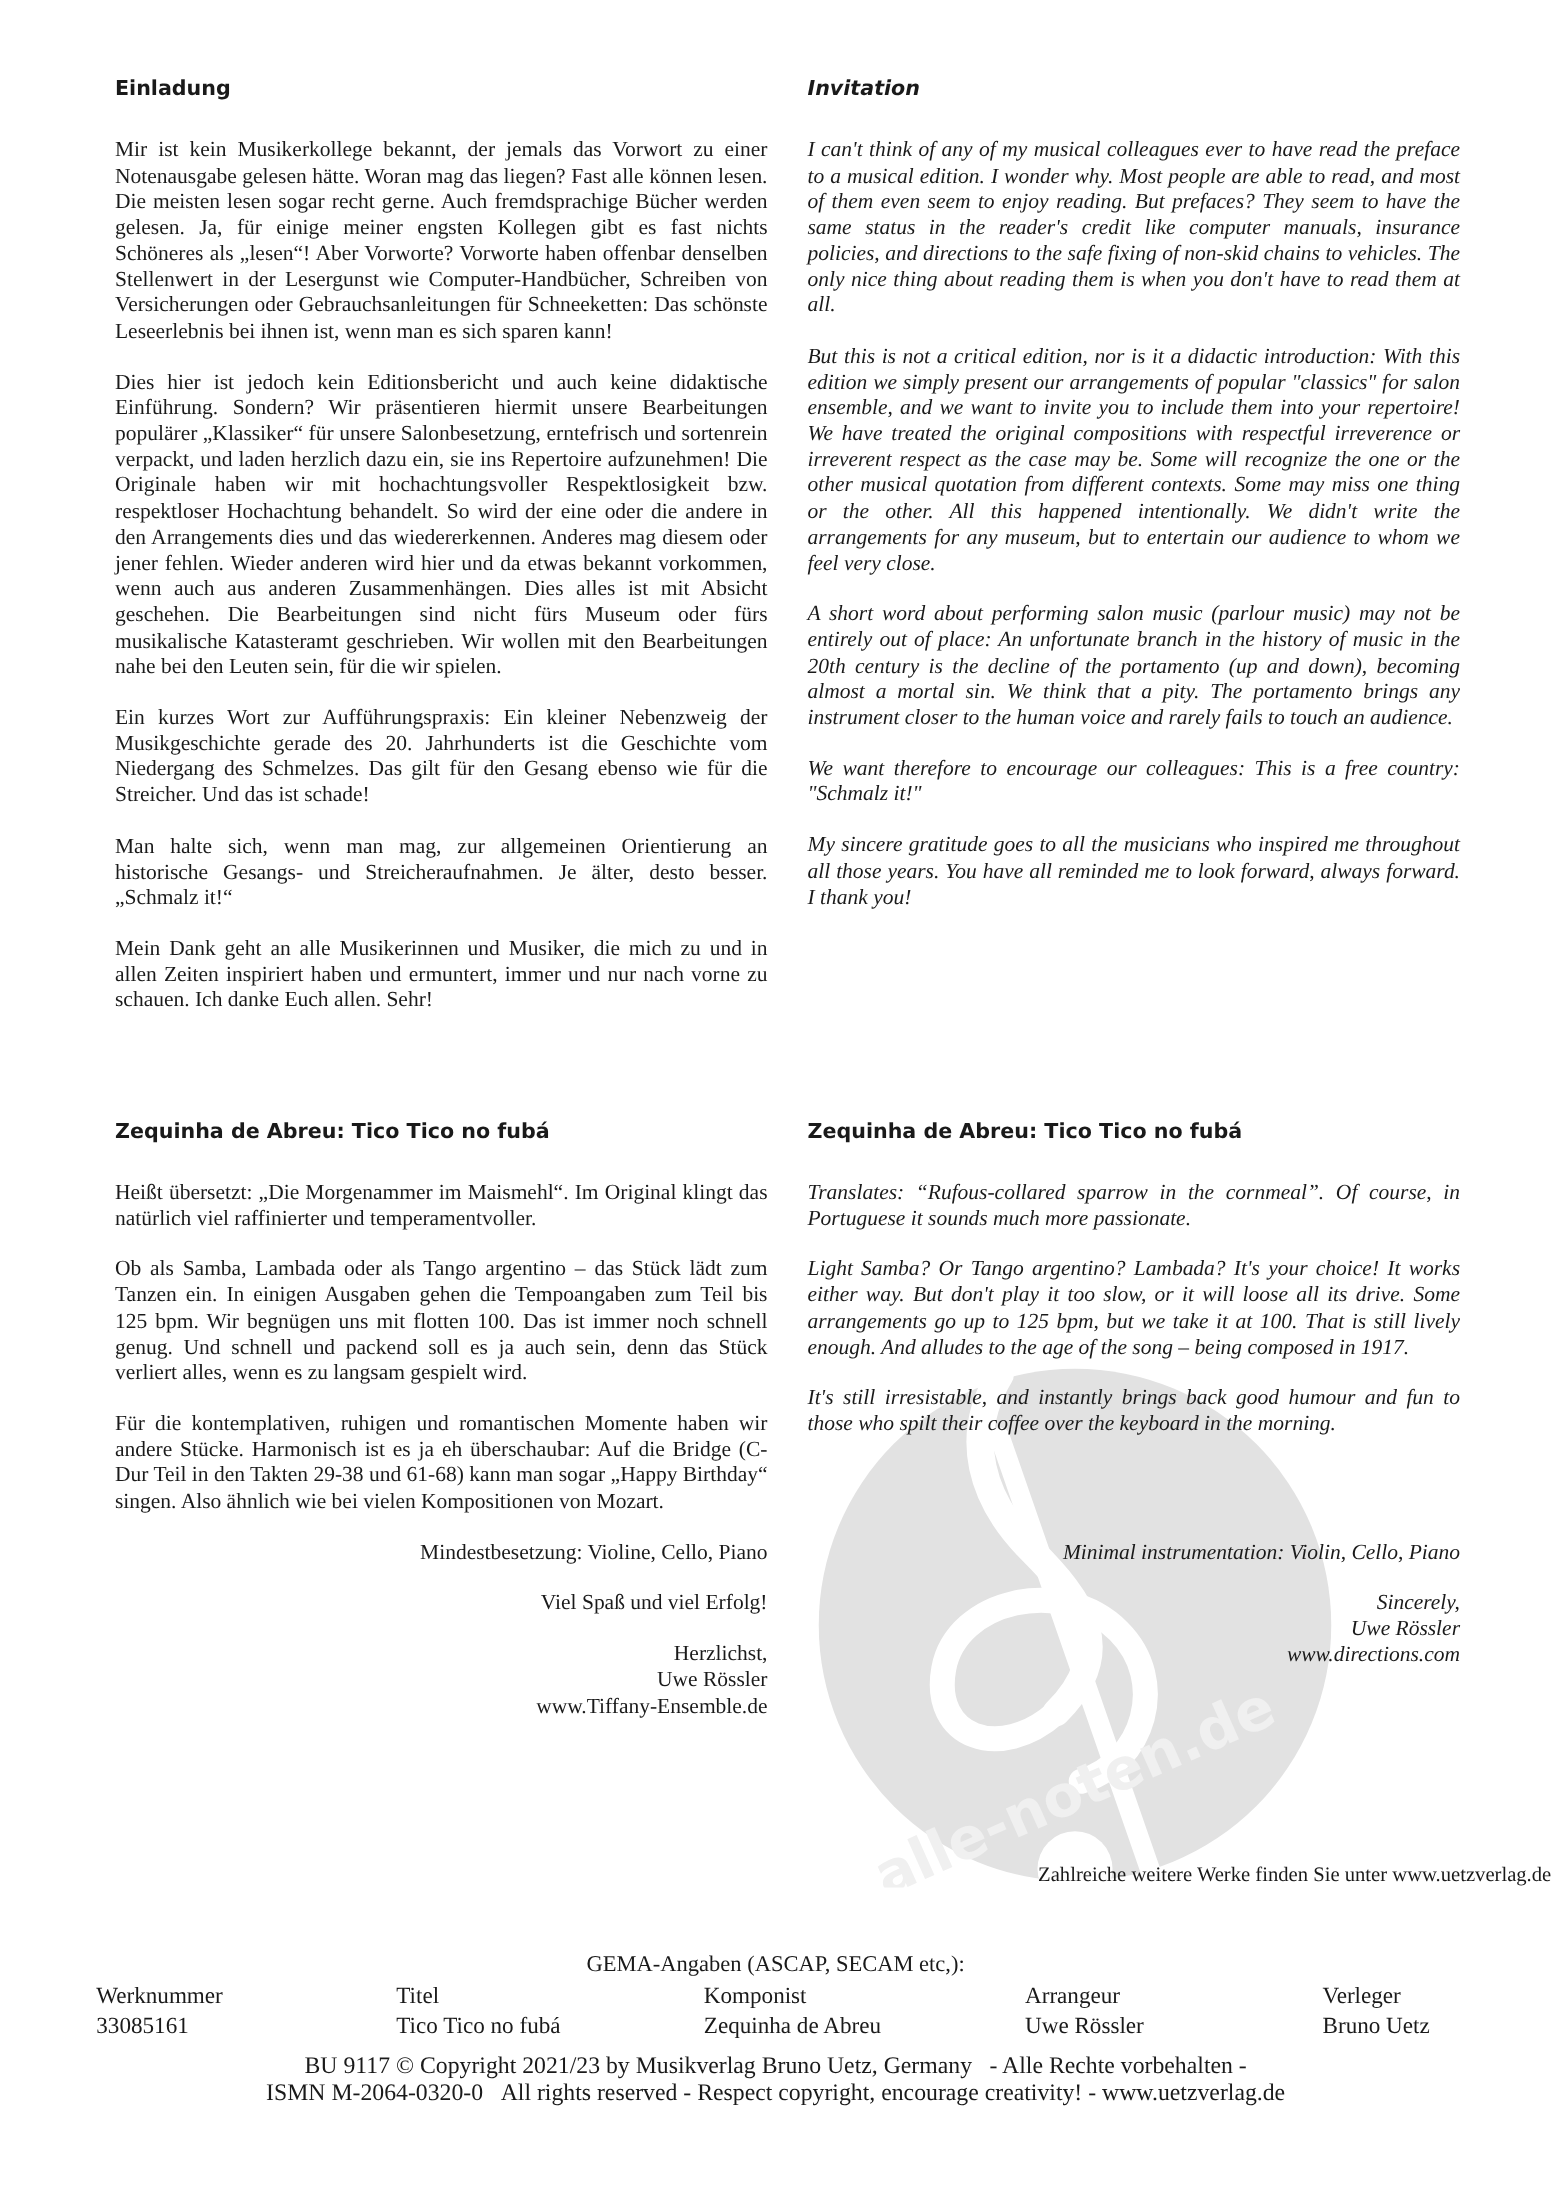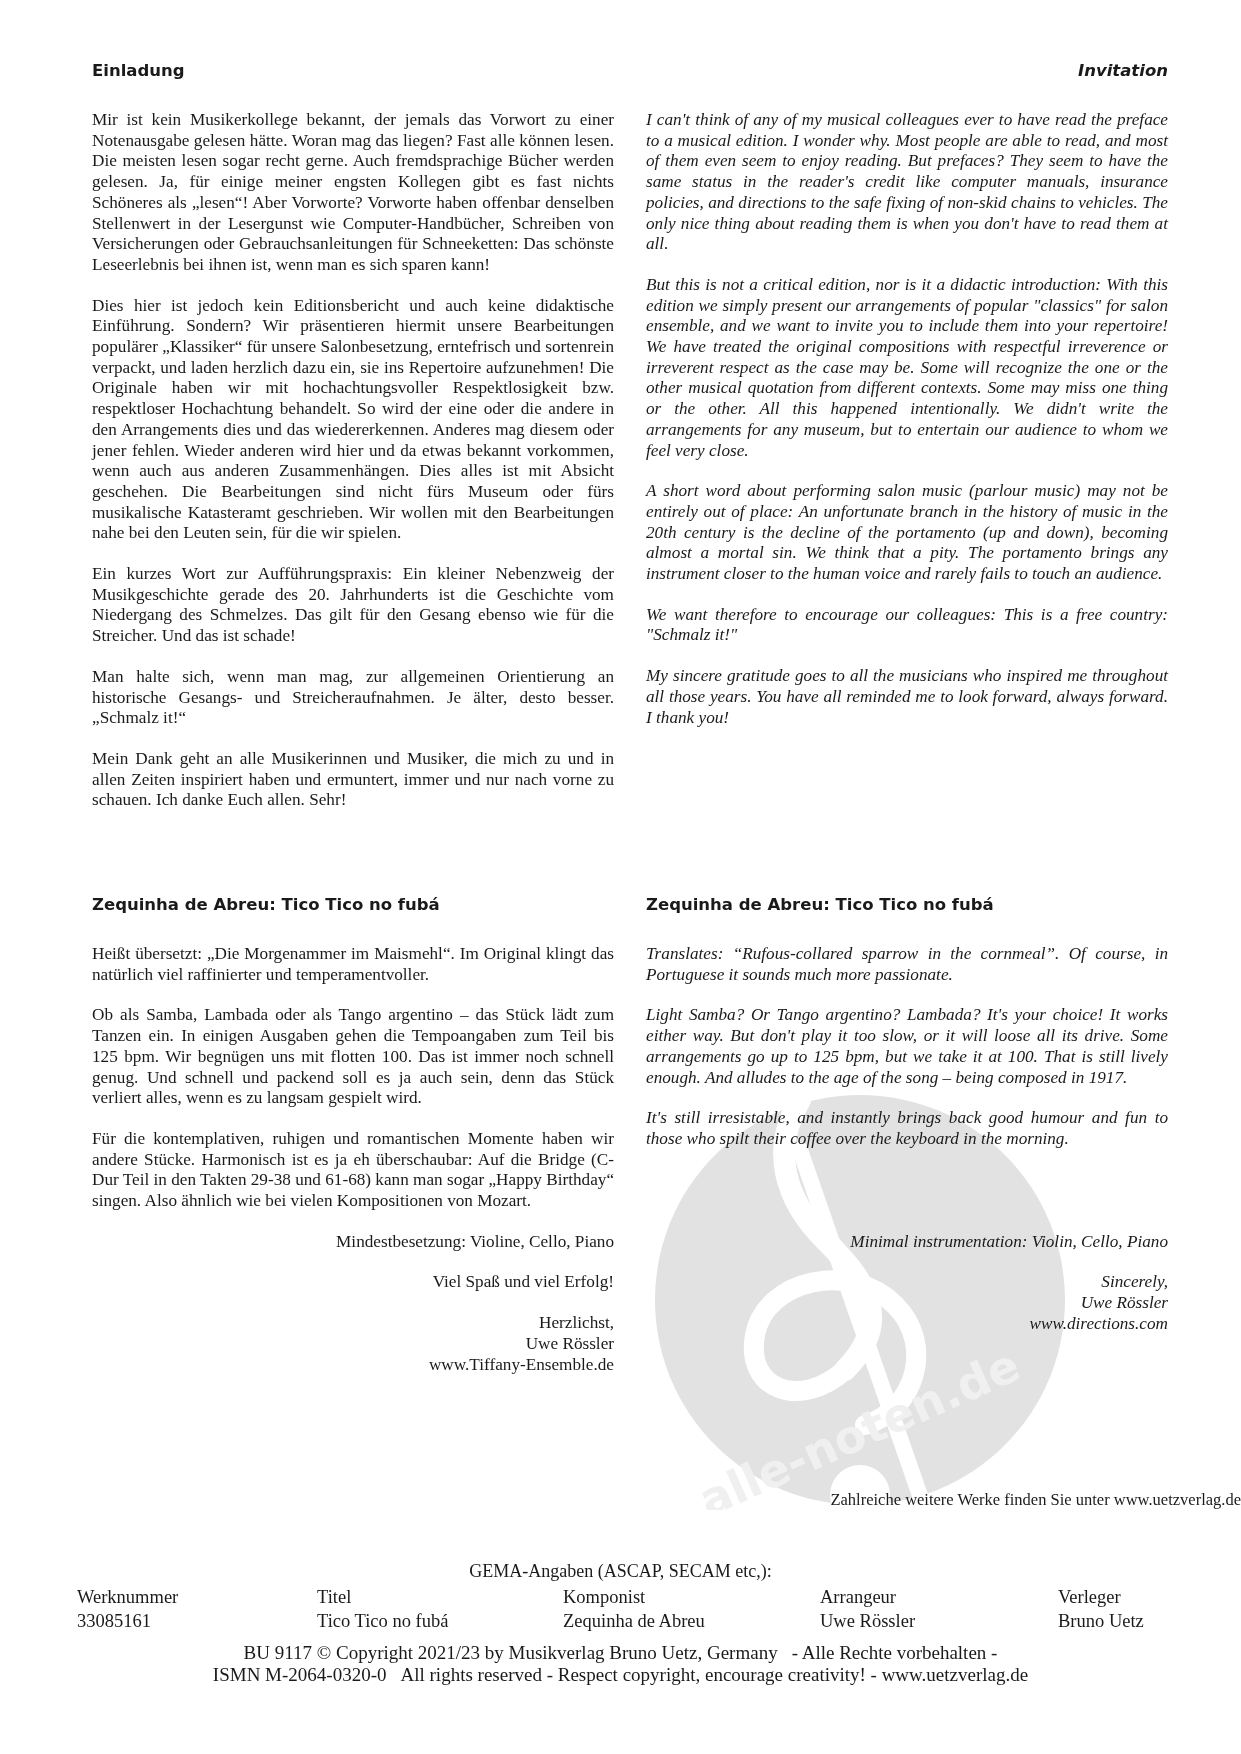--- a/index.html
+++ b/index.html
@@ -7,21 +7,21 @@
     .page { position: absolute; left: 0; top: 0; width: 1241px; height: 1754px; }
 
     .watermark { position: absolute; left: 650px; top: 1090px; width: 420px; height: 420px; z-index: 0; }
     .watermark svg { width: 100%; height: 100%; }
 
     .col { position: absolute; z-index: 1; }
     .col-de { left: 92px; width: 522px; }
     .col-en { left: 646px; width: 522px; }
 
     .heading { font-family: "DejaVu Sans", sans-serif; font-weight: bold; font-size: 16.5px; margin: 0; line-height: 22px; }
-    .heading.italic { font-style: italic; text-align: right; }
+    .heading.italic { font-style: italic; }
 
     .para { font-family: "Liberation Serif", serif; font-size: 17.2px; line-height: 20.7px; text-align: justify; margin: 0 0 20px 0; hyphens: manual; }
     .para.italic { font-style: italic; }
     .para.left { text-align: right; }
     .line { display: block; }
 
     .sec1-de { top: 60px; }
     .sec1-en { top: 60px; }
     .sec1-body { margin-top: 28px; }
 

